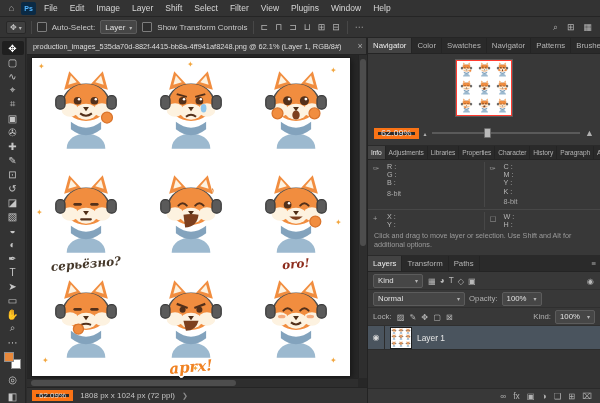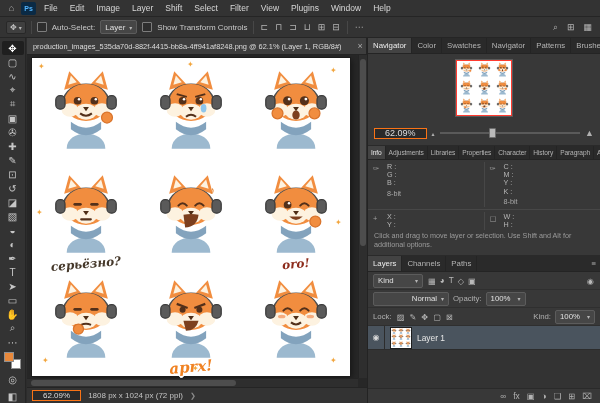--- a/index.html
+++ b/index.html
@@ -49,21 +49,21 @@
   .sticker-label{position:absolute;bottom:-2px;left:50%;transform:translateX(-50%) rotate(-5deg);font-family:"DejaVu Serif",serif;font-style:italic;font-weight:bold;white-space:nowrap;
     text-shadow:-1px -1px 0 #fff,1px -1px 0 #fff,-1px 1px 0 #fff,1px 1px 0 #fff,0 2px 0 #fff}
   .sparkle{position:absolute;color:#f2a53c;font-size:8px}
   .vscroll{position:absolute;right:0;top:0;width:9px;bottom:9px;background:#2e2e2e;border-left:1px solid #242424}
   .vscroll .thumb{position:absolute;left:1px;right:1px;top:4px;height:58%;background:#4d4d4d;border-radius:4px}
   .hscroll{position:absolute;left:0;bottom:0;height:9px;right:9px;background:#2e2e2e;border-top:1px solid #242424}
   .hscroll .thumb{position:absolute;top:1px;bottom:1px;left:4px;width:62%;background:#4d4d4d;border-radius:4px}
 
   
   #statusbar{position:absolute;left:27px;bottom:0;width:340px;height:16px;background:#333;border-top:1px solid #242424;display:flex;align-items:center;gap:7px;padding:0 5px;font-size:8px;color:#c3c3c3}
-  .zoom-box{background:#2a2a2a;border:1px solid #f97316;padding:0 10px;height:11px;display:inline-flex;align-items:center;color:#ddd}
+  .zoom-box{background:#2a2a2a;border:4px solid #f97316;padding:0 3px;height:11px;display:inline-flex;align-items:center;color:#ddd}
   .status-chev{color:#8a8a8a;font-size:7px}
 
   
   #rightcol{position:absolute;right:0;top:38px;width:233px;bottom:0;background:#14532d;border-left:1px solid #232323;display:flex;flex-direction:column}
   .ptabs{height:16px;background:#2a2a2a;display:flex;align-items:stretch;border-bottom:1px solid #242424;overflow:hidden;font-size:7.8px}
   .ptabs.small{height:14px}
   .ptab{display:flex;align-items:center;padding:0 5px;color:#b4b4b4;border-right:1px solid #242424;white-space:nowrap}
   .ptab.active{background:#434343;color:#ececec}
   .ptabs.small .ptab{padding:0 3px;font-size:6.6px;letter-spacing:-.1px}
   .pmenu{margin-left:auto;order:99;padding:0 4px;color:#a9a9a9;display:flex;align-items:center}
@@ -90,21 +90,21 @@
   .il{color:#b7b7b7;min-width:14px}
   .iv{color:#e0e0e0}
   .bit{padding-left:13px;color:#a8a8a8;margin-top:1px}
   .info-doc{border-top:1px solid #474747;margin-top:2px;padding:2px 6px 0}
   .info-hint{padding:2px 6px 0;color:#9b9b9b;line-height:8.6px}
 
   .layers-content{flex:1;display:flex;flex-direction:column;background:#383838;overflow:hidden}
   .lrow{display:flex;align-items:center;gap:4px;padding:0 5px;height:18px;border-bottom:1px solid #2f2f2f;font-size:7.8px;color:#c9c9c9;flex:0 0 auto}
   .dim{color:#b0b0b0}
   .kind-select{width:50px;justify-content:space-between}
-  .blend-select{width:76px;justify-content:flex-end}
+  .blend-select{width:92px;justify-content:space-between}
   .mini-select{width:40px;justify-content:space-between}
   .filter-ic{color:#b9b9b9;font-size:8.2px;padding:0 1px}
   .layers-list{flex:1;background:#333}
   .layer-row{display:flex;align-items:center;gap:5px;height:24px;padding:0 4px 0 0;background:#4a545e;border-bottom:1px solid #2c2c2c}
   .eye-box{width:17px;height:100%;display:flex;align-items:center;justify-content:center;color:#d8d8d8;border-right:1px solid #2c2c2c;font-size:8px}
   #layer-thumb{width:22px;height:22px;border:1px solid #1f1f1f;position:relative;overflow:hidden;flex:0 0 auto}
   #layer-thumb-grid{position:absolute;inset:0;display:grid;grid-template-columns:repeat(3,1fr);grid-template-rows:repeat(3,1fr);background:#fff}
   .layer-name{font-size:8.4px;color:#e8e8e8}
   .layers-bottom{height:15px;border-top:1px solid #2a2a2a;display:flex;align-items:center;justify-content:flex-end;gap:7px;padding:0 8px;flex:0 0 auto}
   .lb-icon{color:#b3b3b3;font-size:8.4px}
@@ -761,21 +761,21 @@
               </div>
             </div>
         </div>
       </div>
       <div class="info-hint">Click and drag to move layer or selection. Use Shift and Alt for additional options.</div>
     </div>
 
     <div class="ptabs" id="layers-tabs">
       <span class="pmenu">≡</span>
     <span class="ptab active">Layers</span>
-        <span class="ptab">Channels</span>
+        <span class="ptab">Transform</span>
         <span class="ptab">Paths</span>
       </div>
     <div class="layers-content">
       <div class="lrow">
         <div class="select kind-select">
           <span>Kind</span>
           <span class="caret">▾</span>
         </div>
         <div id="filter-icons" style="display:flex;gap:2px">
             <span class="filter-ic">▦</span>

